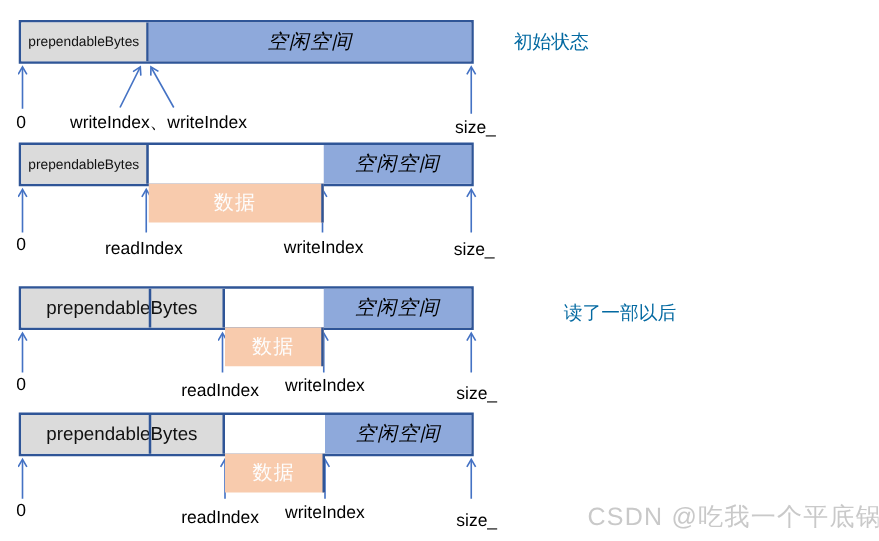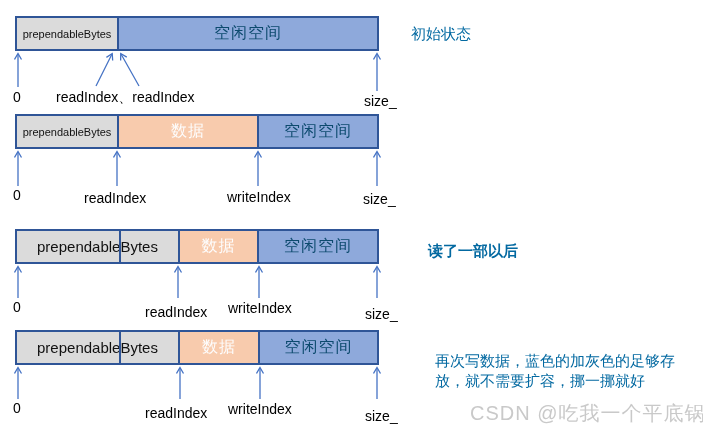--- a/index.html
+++ b/index.html
@@ -10,22 +10,22 @@
   .bar{
     position:absolute;display:flex;box-sizing:border-box;height:35px;
     border:2px solid var(--border);
   }
   .seg{
     position:relative;display:flex;align-items:center;justify-content:center;
     box-sizing:border-box;height:100%;
   }
   .seg:not(:last-child){border-right:2px solid var(--border);}
   .seg.prependable{background:var(--gray);color:#111;}
-  .seg.data{background:var(--orange);color:#fdfdfd;}
-  .seg.free{background:var(--blue);color:#0c4a6e;}
+  .seg.data{background:var(--orange);color:#fdfdfd;margin-top:31px;}
+  .seg.free{background:var(--blue);color:#000000;font-style:italic;}
   .seg .seg-label{font-size:15px;white-space:nowrap;}
   .seg.small .seg-label{font-size:11px;}
   .seg.data .seg-label,.seg.free .seg-label{font-size:16px;letter-spacing:1px;}
   .inner-divider{position:absolute;top:0;bottom:0;width:2px;background:var(--border);}
   .ptr{position:absolute;font-size:14px;color:#000;white-space:nowrap;}
   .caption{position:absolute;font-size:15px;color:#0369a1;line-height:20px;}
   .watermark{
     position:absolute;left:470px;top:400px;font-size:20px;color:var(--watermark);
     letter-spacing:1px;text-shadow:1px 1px 0 #fff;white-space:nowrap;
   }
@@ -63,21 +63,21 @@
   <div class="watermark">CSDN @吃我一个平底锅</div>
 <div class="bar" style="left: 15px; top: 16px; height: 35px;">
       <div class="seg prependable small" style="width: 102px;">
         <span class="seg-label">prependableBytes</span>
       </div>
       <div class="seg free" style="width: 258px;">
         <span class="seg-label">空闲空间</span>
       </div>
     </div>
     <div class="ptr" style="left: 13px; top: 89px;">0</div>
-    <div class="ptr" style="left: 56px; top: 89px;">readIndex、readIndex</div>
+    <div class="ptr" style="left: 56px; top: 89px;">writeIndex、writeIndex</div>
     <div class="ptr" style="left: 364px; top: 93px;">size_</div>
     <div class="caption" style="left: 411px; top: 24px;">初始状态</div>
     <div class="bar" style="left: 15px; top: 114px; height: 35px;">
       <div class="seg prependable small" style="width: 102px;">
         <span class="seg-label">prependableBytes</span>
       </div>
       <div class="seg data" style="width: 140px;">
         <span class="seg-label">数据</span>
       </div>
       <div class="seg free" style="width: 118px;">
@@ -97,31 +97,30 @@
         <span class="seg-label">数据</span>
       </div>
       <div class="seg free" style="width: 118px;">
         <span class="seg-label">空闲空间</span>
       </div>
     </div>
     <div class="ptr" style="left: 13px; top: 299px;">0</div>
     <div class="ptr" style="left: 145px; top: 304px;">readIndex</div>
     <div class="ptr" style="left: 228px; top: 300px;">writeIndex</div>
     <div class="ptr" style="left: 365px; top: 306px;">size_</div>
-    <div class="caption" style="left: 428px; top: 241px; font-weight: bold;">读了一部以后</div>
+    <div class="caption" style="left: 451px; top: 241px;">读了一部以后</div>
     <div class="bar" style="left: 15px; top: 330px; height: 35px;">
       <div class="seg prependable" style="width: 163px;">
         <div class="inner-divider" style="left: 102px;"></div>
         <span class="seg-label">prependableBytes</span>
       </div>
       <div class="seg data" style="width: 80px;">
         <span class="seg-label">数据</span>
       </div>
       <div class="seg free" style="width: 117px;">
         <span class="seg-label">空闲空间</span>
       </div>
     </div>
     <div class="ptr" style="left: 13px; top: 400px;">0</div>
     <div class="ptr" style="left: 145px; top: 405px;">readIndex</div>
     <div class="ptr" style="left: 228px; top: 401px;">writeIndex</div>
     <div class="ptr" style="left: 365px; top: 408px;">size_</div>
-    <div class="caption" style="left: 435px; top: 351px; width: 268px;">再次写数据，蓝色的加灰色的足够存放，就不需要扩容，挪一挪就好</div>
   </div>
 
 </body></html>

